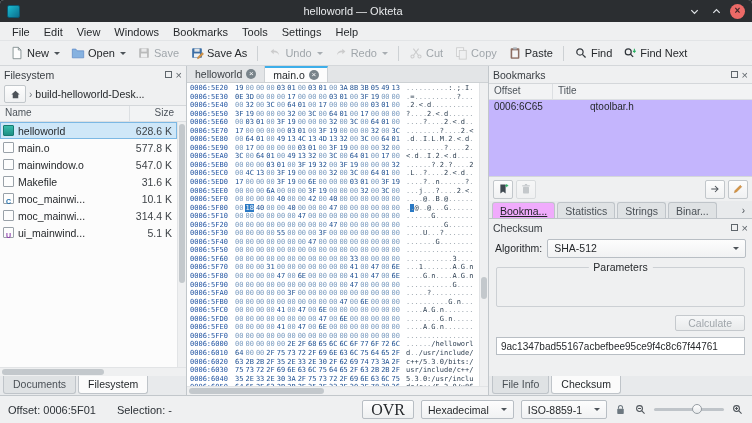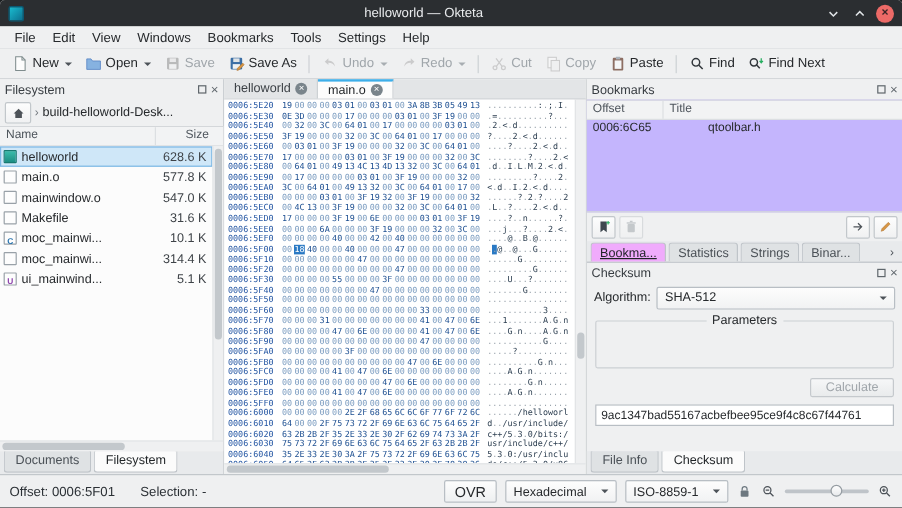--- a/index.html
+++ b/index.html
@@ -146,22 +146,22 @@
     white-space:nowrap; overflow:hidden; }
   .right-fill { flex:1; }
 
   
   .statusbar { height:28px; flex:none; border-top:1px solid #c2c7cb; background:#eff0f1;
     display:flex; align-items:center; gap:7px; padding:0 8px; }
   .sb-text { font-size:11px; color:#2c3136; white-space:nowrap; }
   .sb-sel { margin-left:14px; }
   .sb-right { margin-left:auto; display:flex; align-items:center; gap:7px; }
   .ovr-btn { height:19px; padding:0 8px; border:1px solid #b8bec4; border-radius:2px;
-    background:linear-gradient(#fdfdfd,#eef0f1); font-size:12px; color:#26292c;
-    display:flex; align-items:center; }
+    background:linear-gradient(#fdfdfd,#eef0f1); font-size:16px; color:#26292c;
+    display:flex; align-items:center;font-family:Liberation Serif, serif; }
   .sb-combo { height:19px; border:1px solid #b8bec4; border-radius:2px;
     background:linear-gradient(#fdfdfd,#f1f2f3); display:flex; align-items:center;
     padding:0 6px; font-size:10.5px; color:#26292c; gap:10px; }
   .sb-ico svg { width:13px; height:13px; display:block; }
   .slider { width:70px; height:3px; background:#bfc4c9; border-radius:2px; position:relative; }
   .slider-handle { position:absolute; top:-4px; left:38px; width:10px; height:10px; border-radius:50%;
     background:linear-gradient(#fdfdfd,#e8eaec); border:1px solid #969da3; }
 </style>
 </head>
 <body>

